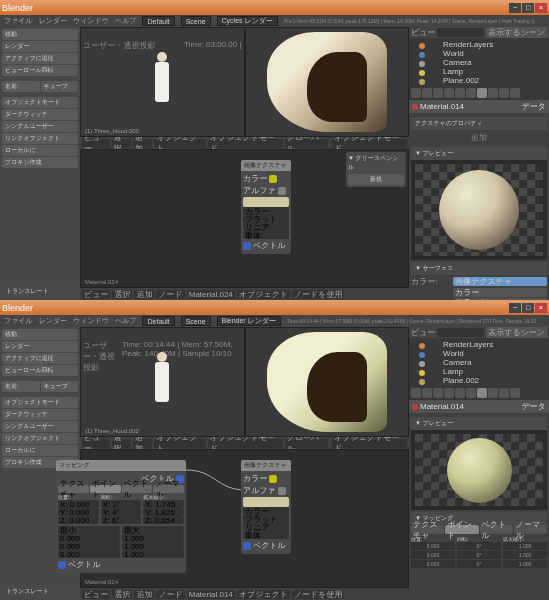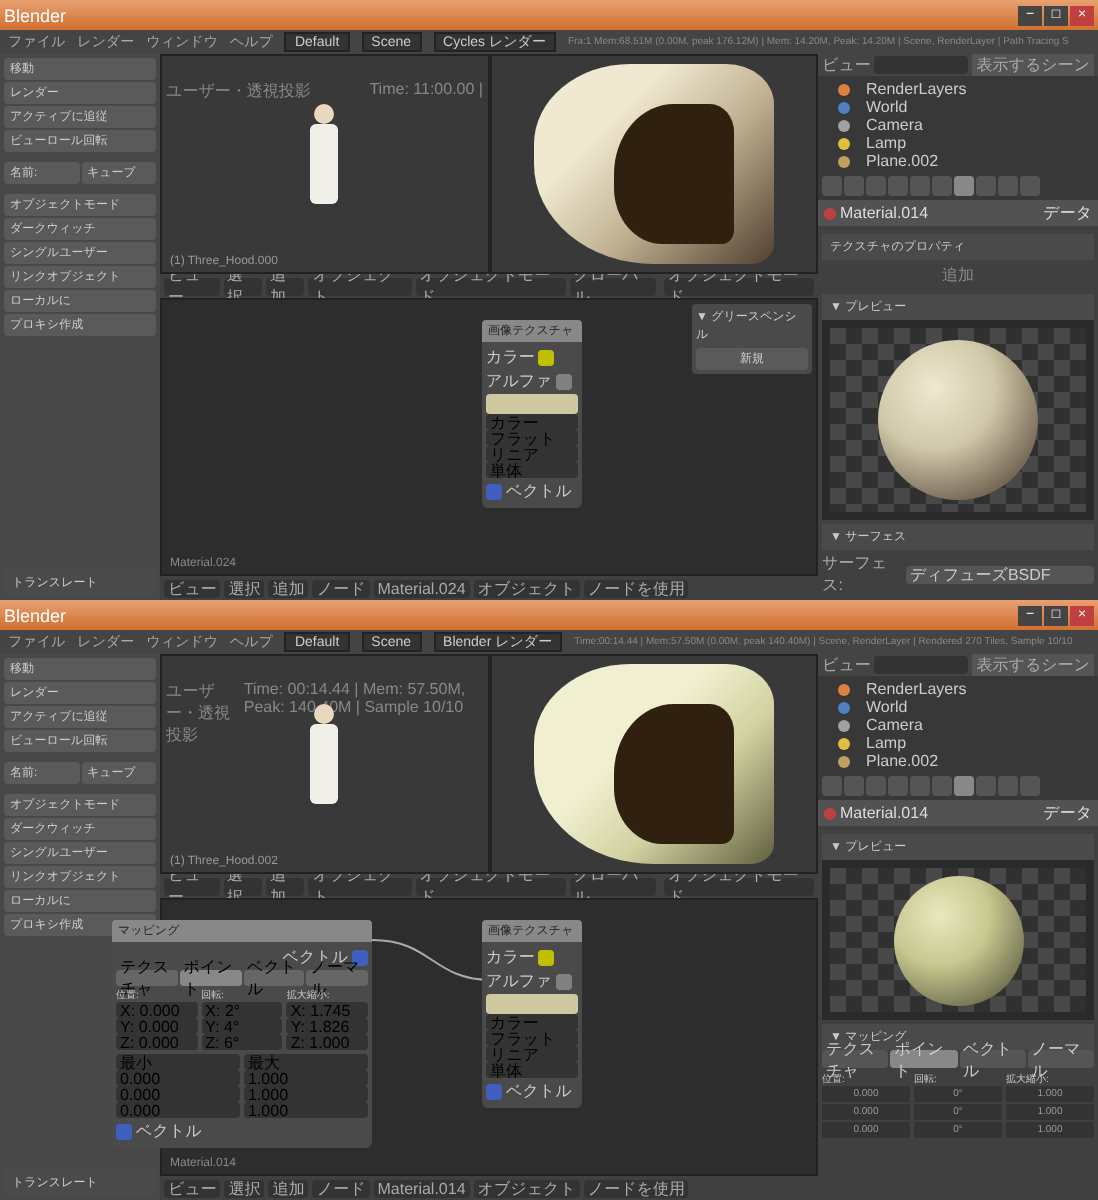--- a/index.html
+++ b/index.html
@@ -34,21 +34,21 @@
 .node-group { position: absolute; background: #4a4a4a; border-radius: 3px; padding: 2px; }
 .node-header { background: #888; color: #222; padding: 1px 3px; font-size: 6px; border-radius: 2px 2px 0 0; margin: -2px -2px 2px -2px; }
 .node-row { display: flex; align-items: center; gap: 2px; margin: 1px 0; color: #ccc; font-size: 6px; }
 .node-field { background: #333; border-radius: 2px; padding: 0 2px; height: 8px; display: flex; align-items: center; flex: 1; }
 .swatch { width: 8px; height: 8px; border-radius: 2px; }
 .node-label { position: absolute; bottom: 2px; left: 4px; color: #888; font-size: 6px; }
 .rightcol { width: 140px; background: #404040; display: flex; flex-direction: column; }
 .r-header { height: 12px; background: #444; display: flex; align-items: center; gap: 2px; padding: 0 2px; font-size: 6px; color: #aaa; }
 .r-header .sbox { background: #333; flex: 1; height: 9px; border-radius: 2px; }
 .outliner { height: 48px; background: #383838; padding: 2px; color: #ccc; font-size: 6px; }
-.outliner .item { padding-left: 8px; display:flex; align-items:center; gap:8px; }
+.outliner .item { padding-left: 8px; display:flex; align-items:flex-end; gap:18px; }
 .icon-dot { width:6px; height:6px; border-radius:50%; display:inline-block; }
 .tabrow { display: flex; gap: 1px; padding: 2px; background: #383838; }
 .tab-icon { width: 10px; height: 10px; background: #555; border-radius: 2px; }
 .tab-icon.active { background: #888; }
 .prop-header { background: #525252; color: #ddd; padding: 1px 3px; font-size: 6px; display:flex; align-items:center; gap:2px;}
 .prop-body { padding: 2px; color: #ccc; font-size: 6px; }
 .preview { height: 100px; background: #2a2a2a; display: flex; align-items: center; justify-content: center; position: relative; }
 .checker { position:absolute; inset:4px; background: repeating-conic-gradient(#303030 0 25%, #484848 0 50%) 0 0/16px 16px; }
 .sphere { width: 80px; height: 80px; border-radius: 50%; position: relative; z-index: 1; }
 .sphere.tex { background: radial-gradient(circle at 35% 30%, #f0e8d0, #d0c8a8 40%, #706050 80%, #302818 100%); }
@@ -102,21 +102,21 @@
       <div class="panel-btn">ローカルに</div>
       <div class="panel-btn">プロキシ作成</div>
       <div style="flex:1"></div>
       <div class="collapse">トランスレート</div>
     </div>
     <div class="midcol">
       <div class="viewports">
         <div class="viewport">
           <div class="vp-header">
               <span>ユーザー・透視投影</span>
-              <span>Time: 11:00.00 |</span>
+              <span>Time: 03:00.00 |</span>
             </div>
           <div class="character"></div>
           <div class="vp-label">(1) Three_Hood.000</div>
         </div>
         <div class="viewport">
           <div class="hood"></div>
         </div>
       </div>
       <div class="vp-footer">
         <span class="item">ビュー</span>
@@ -213,24 +213,20 @@
       </div>
       <div class="prop-body">
         <div class="collapse">テクスチャのプロパティ</div>
         <div style="text-align:center;color:#888;padding:2px">追加</div>
         <div class="collapse">▼ プレビュー</div>
         <div class="preview">
           <div class="checker"></div>
           <div class="sphere tex"></div>
         </div>
         <div class="collapse">▼ サーフェス</div>
-        <div class="prop-row">
-            <span class="prop-label">サーフェス:</span>
-            <span class="prop-field">ディフューズBSDF</span>
-          </div>
         <div class="prop-row">
             <span class="prop-label">カラー:</span>
             <span class="prop-field" style="background:#6898c8">画像テクスチャ</span>
           </div>
         <div class="prop-row">
             <span class="prop-label"></span>
             <span class="prop-field">カラー</span>
           </div>
         <div class="prop-row">
             <span class="prop-label"></span>
@@ -337,21 +333,21 @@
             <div style="flex:1">
               <div style="color:#ccc;font-size:5px">回転:</div>
               <div class="node-field">X: 2°</div>
               <div class="node-field">Y: 4°</div>
               <div class="node-field">Z: 6°</div>
             </div>
             <div style="flex:1">
               <div style="color:#ccc;font-size:5px">拡大縮小:</div>
               <div class="node-field">X: 1.745</div>
               <div class="node-field">Y: 1.826</div>
-              <div class="node-field">Z: 1.000</div>
+              <div class="node-field">Z: 0.854</div>
             </div>
           </div>
           <div style="display:flex;gap:2px;margin-top:2px">
             <div style="flex:1">
               <div class="node-field">最小</div>
               <div class="node-field">0.000</div>
               <div class="node-field">0.000</div>
               <div class="node-field">0.000</div>
             </div>
             <div style="flex:1">

